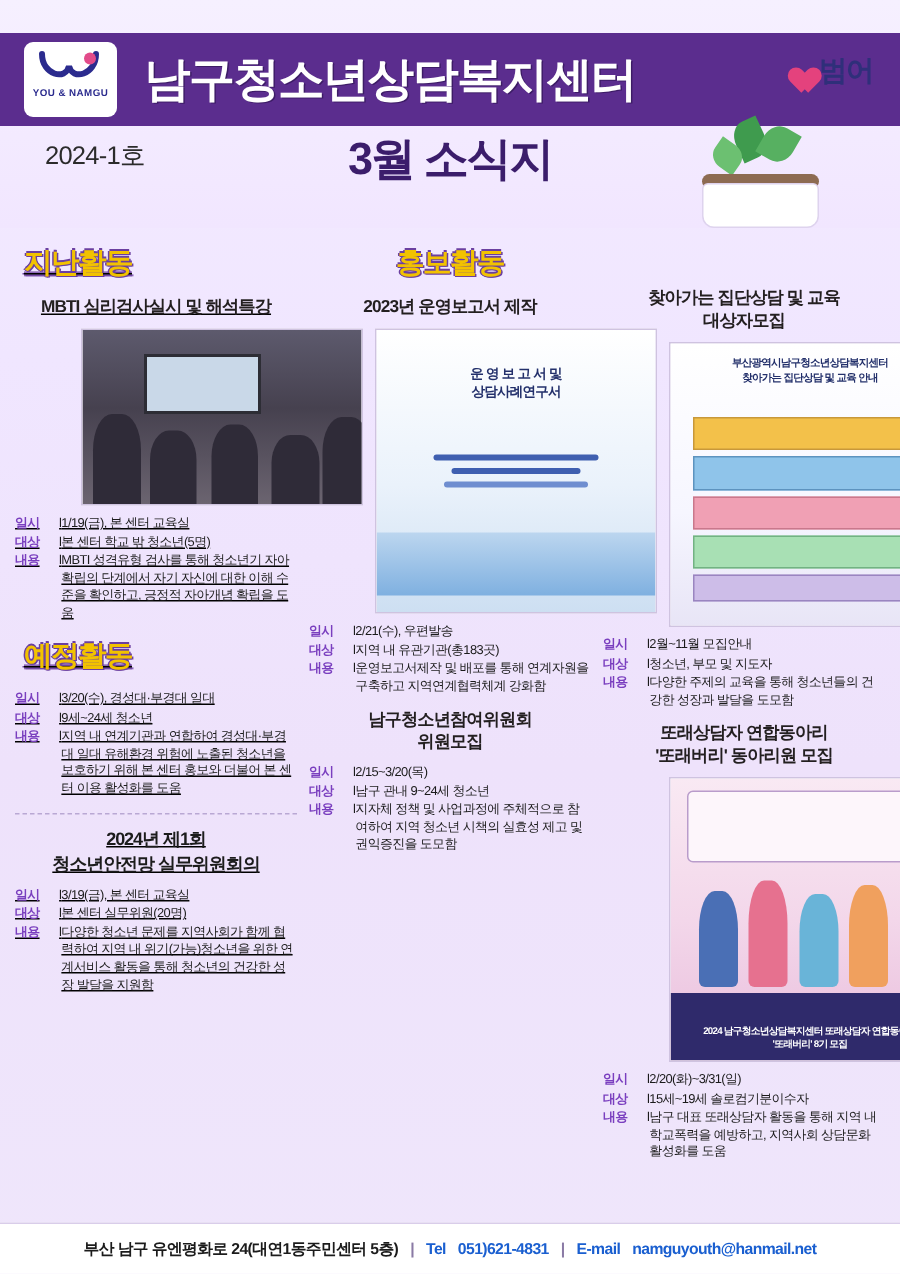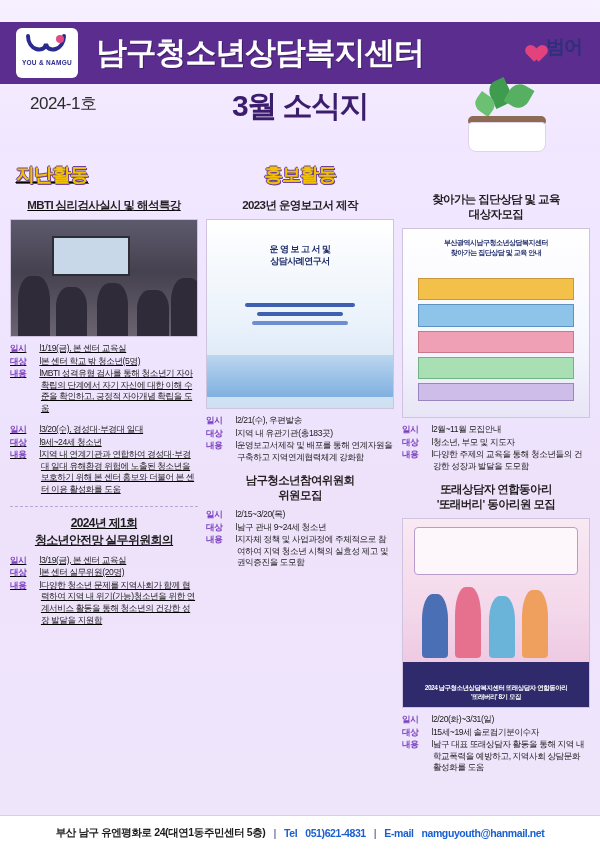--- a/index.html
+++ b/index.html
@@ -155,20 +155,21 @@
     line-height: 15px;
     letter-spacing: -.6px;
     margin-bottom: 6px;
   }
   .thumb {
     width: 100%;
     border: 1px solid #cfc3e0;
     background: #ffffff;
     overflow: hidden;
     position: relative;
+    margin-left: 44px;
   }
   .photo {
     width: 100%;
     height: 116px;
     background: linear-gradient(180deg,#5d5a6d 0%,#46414f 45%,#6b6470 100%);
     position: relative;
   }
   .photo .screen {
     position: absolute; left: 22%; top: 14%;
     width: 42%; height: 34%;
@@ -317,20 +318,21 @@
               <span class="v">본 센터 학교 밖 청소년(5명)</span>
             </div>
           <div class="row">
               <span class="k">내용</span>
               <span>l</span>
               <span class="v">MBTI 성격유형 검사를 통해 청소년기 자아확립의 단계에서 자기 자신에 대한 이해 수준을 확인하고, 긍정적 자아개념 확립을 도움</span>
             </div>
         </div>
       </div>
 
+      <div class="section-title">예정활동</div>
 
       <div class="card">
         <div class="meta plan-meta">
           <div class="row">
               <span class="k">일시</span>
               <span>l</span>
               <span class="v">3/20(수), 경성대·부경대 일대</span>
             </div>
           <div class="row">
               <span class="k">대상</span>

